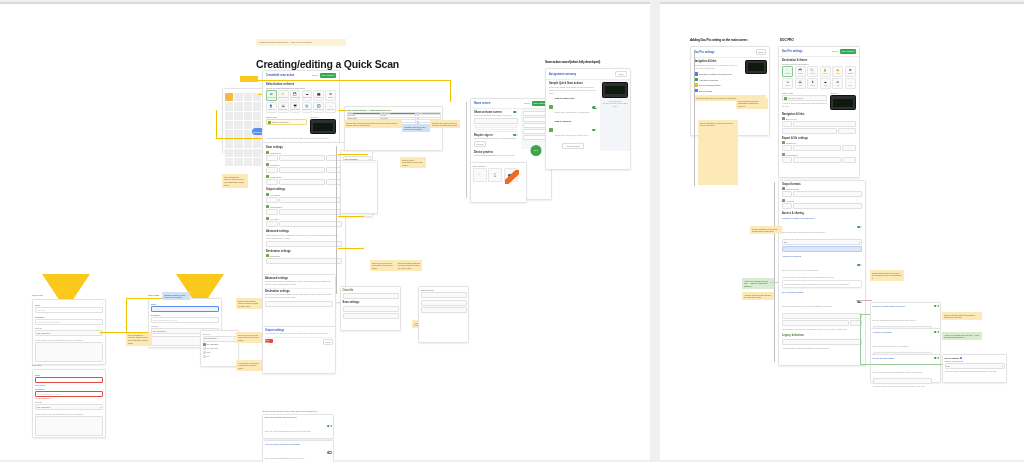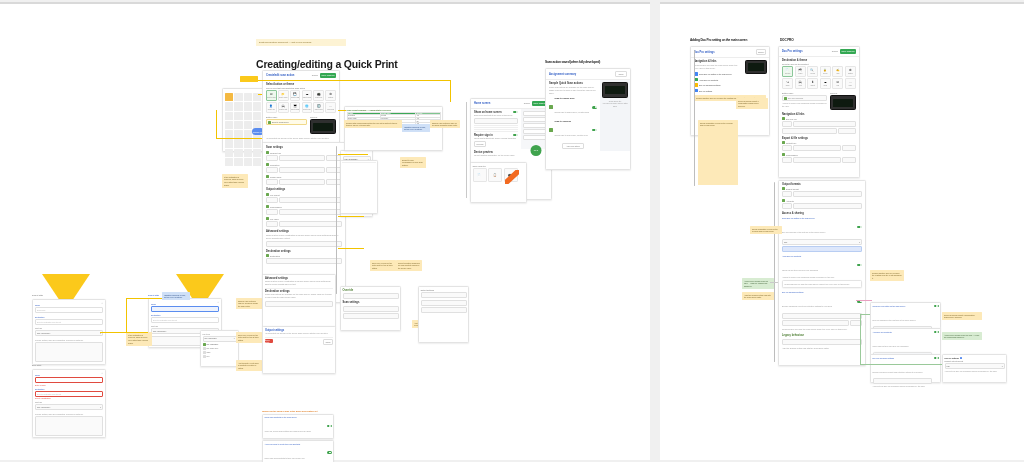--- a/index.html
+++ b/index.html
@@ -66,21 +66,21 @@
 </head>
 <body>
 
 <div class="canvas">
 
   <div class="frame" id="frame-left">
     <div class="frame-top-edge"></div>
 
     <div class="abs banner" style="left:256px;top:37px;width:84px;">Draft specification document — last review pending</div>
 
-    <div class="abs title h1" style="left:256px;top:56px;">Creating/editing a Quick Print</div>
+    <div class="abs title h1" style="left:256px;top:56px;">Creating/editing a Quick Scan</div>
 
     <div class="abs" style="left:240px;top:74px;width:18px;height:6px;background:#fbc91b;border-radius:.5px;"></div>
 
     <div class="abs card" style="left:222px;top:86px;width:36px;height:58px;padding:2px;">
       <div class="panelgrid" style="margin-top:2px;">
         <div style="background:#f4b942;"></div>
         <div></div>
           <div></div>
           <div></div>
         <div></div>

